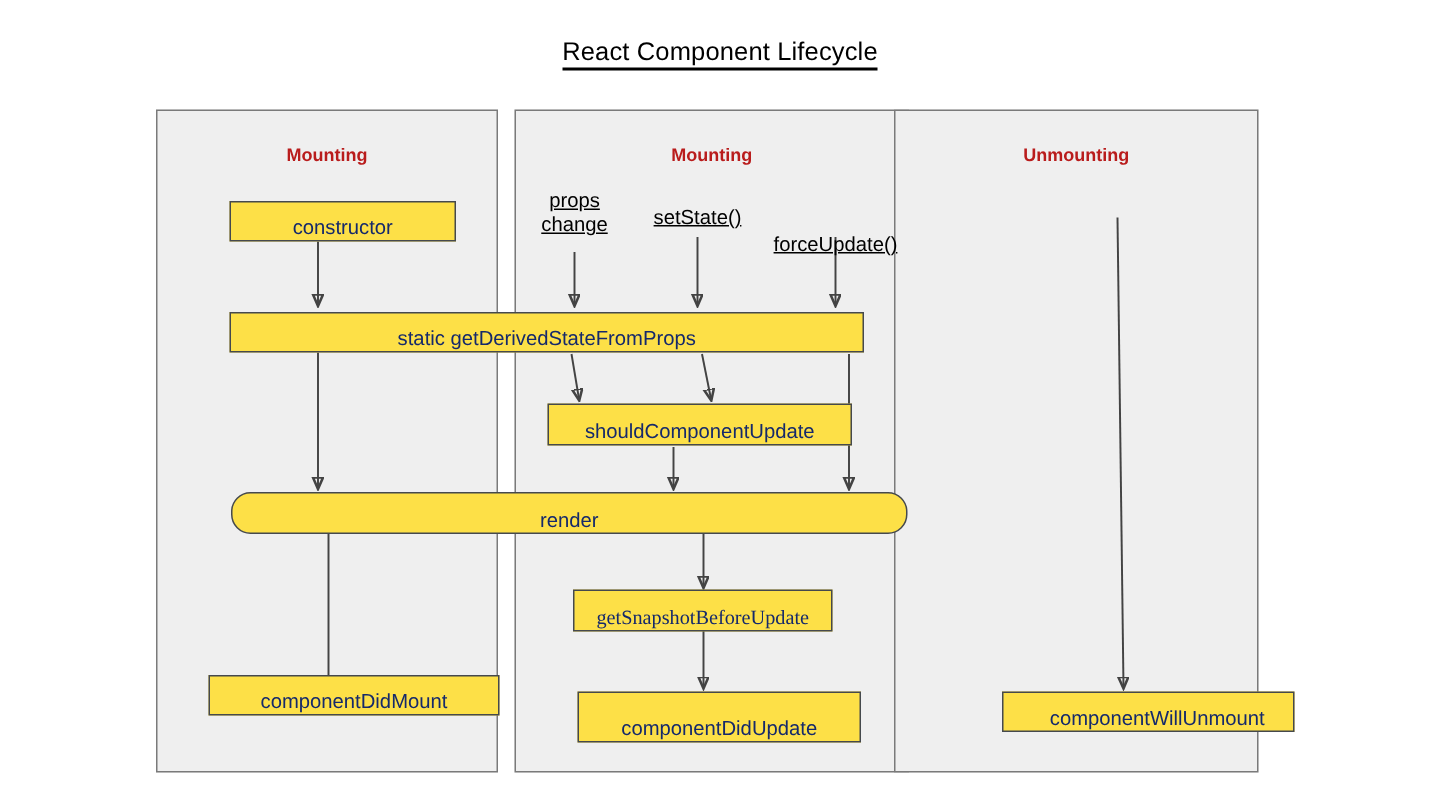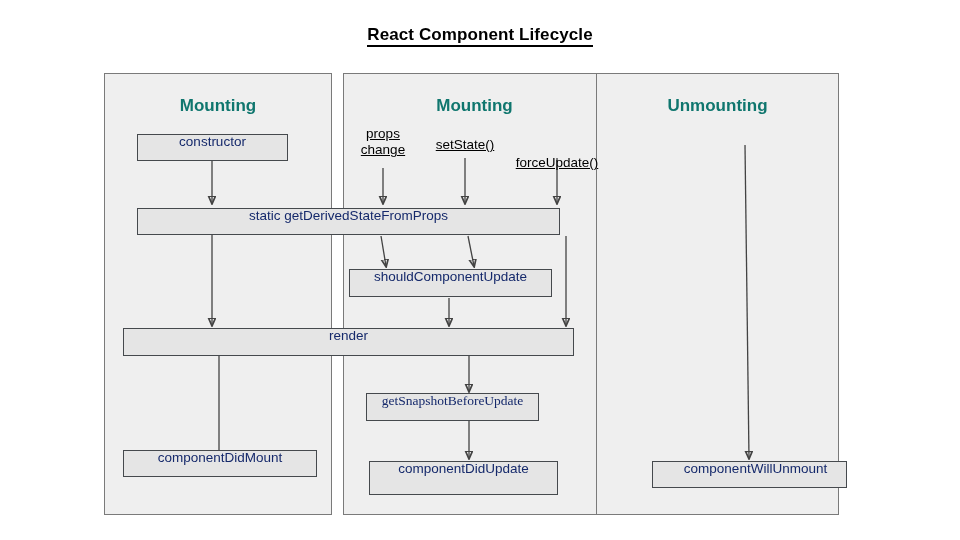--- a/index.html
+++ b/index.html
@@ -15,57 +15,58 @@
     font-family: "Liberation Sans", sans-serif;
     overflow: hidden;
   }
   #diagram-title {
     position: absolute;
     left: 0;
     top: 25px;
     width: 960px;
     text-align: center;
     font-size: 17px;
-    font-weight: bold;
+    font-weight: normal;
     color: #000000;
     letter-spacing: 0.1px;
   }
   #diagram-title span {
     border-bottom: 2px solid #000000;
     padding-bottom: 1px;
   }
   .panel {
     position: absolute;
     background: #efefef;
     border: 1px solid #7a7a7a;
     box-sizing: border-box;
   }
   .panel-title {
     position: absolute;
     top: 22px;
     left: 0;
     width: 100%;
     text-align: center;
-    font-size: 17px;
+    font-size: 12px;
     font-weight: bold;
-    color: #0f766e;
+    color: #b91c1c;
   }
   .node {
     position: absolute;
-    background: #e5e5e5;
+    background: #fde047;
     border: 1px solid #45494d;
     box-sizing: border-box;
     color: #15296b;
     font-size: 13.5px;
     display: flex;
-    align-items: flex-start;
+    align-items: flex-end;
     justify-content: center;
     text-align: center;
     line-height: 1.1;
     white-space: nowrap;
+    margin-left: 16px;
   }
   .trigger {
     position: absolute;
     font-size: 13.5px;
     color: #000000;
     text-align: center;
     line-height: 1.22;
   }
   .trigger u {
     text-decoration: underline;
@@ -155,21 +156,21 @@
   </div>
 
   <div class="node" style="left:137px; top:208px; width:423px; height:27px;">
     <span>static getDerivedStateFromProps</span>
   </div>
 
   <div class="node" style="left:349px; top:269px; width:203px; height:28px;">
     <span>shouldComponentUpdate</span>
   </div>
 
-  <div class="node" style="left:123px; top:328px; width:451px; height:28px;">
+  <div class="node" style="left:138px; top:328px; width:451px; height:28px;border-radius:13px;">
     <span>render</span>
   </div>
 
   <div class="node" style="left:366px; top:393px; width:173px; height:28px;font-family:Liberation Serif, serif;">
     <span>getSnapshotBeforeUpdate</span>
   </div>
 
   <div class="node" style="left:123px; top:450px; width:194px; height:27px;">
     <span>componentDidMount</span>
   </div>

